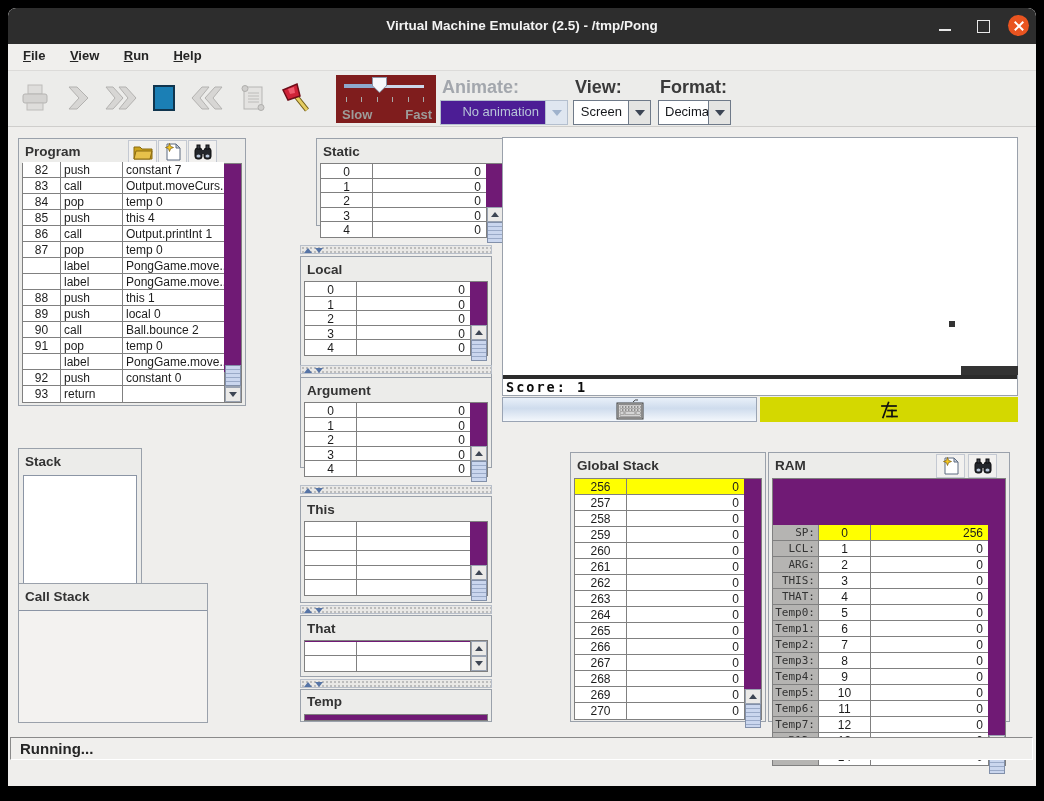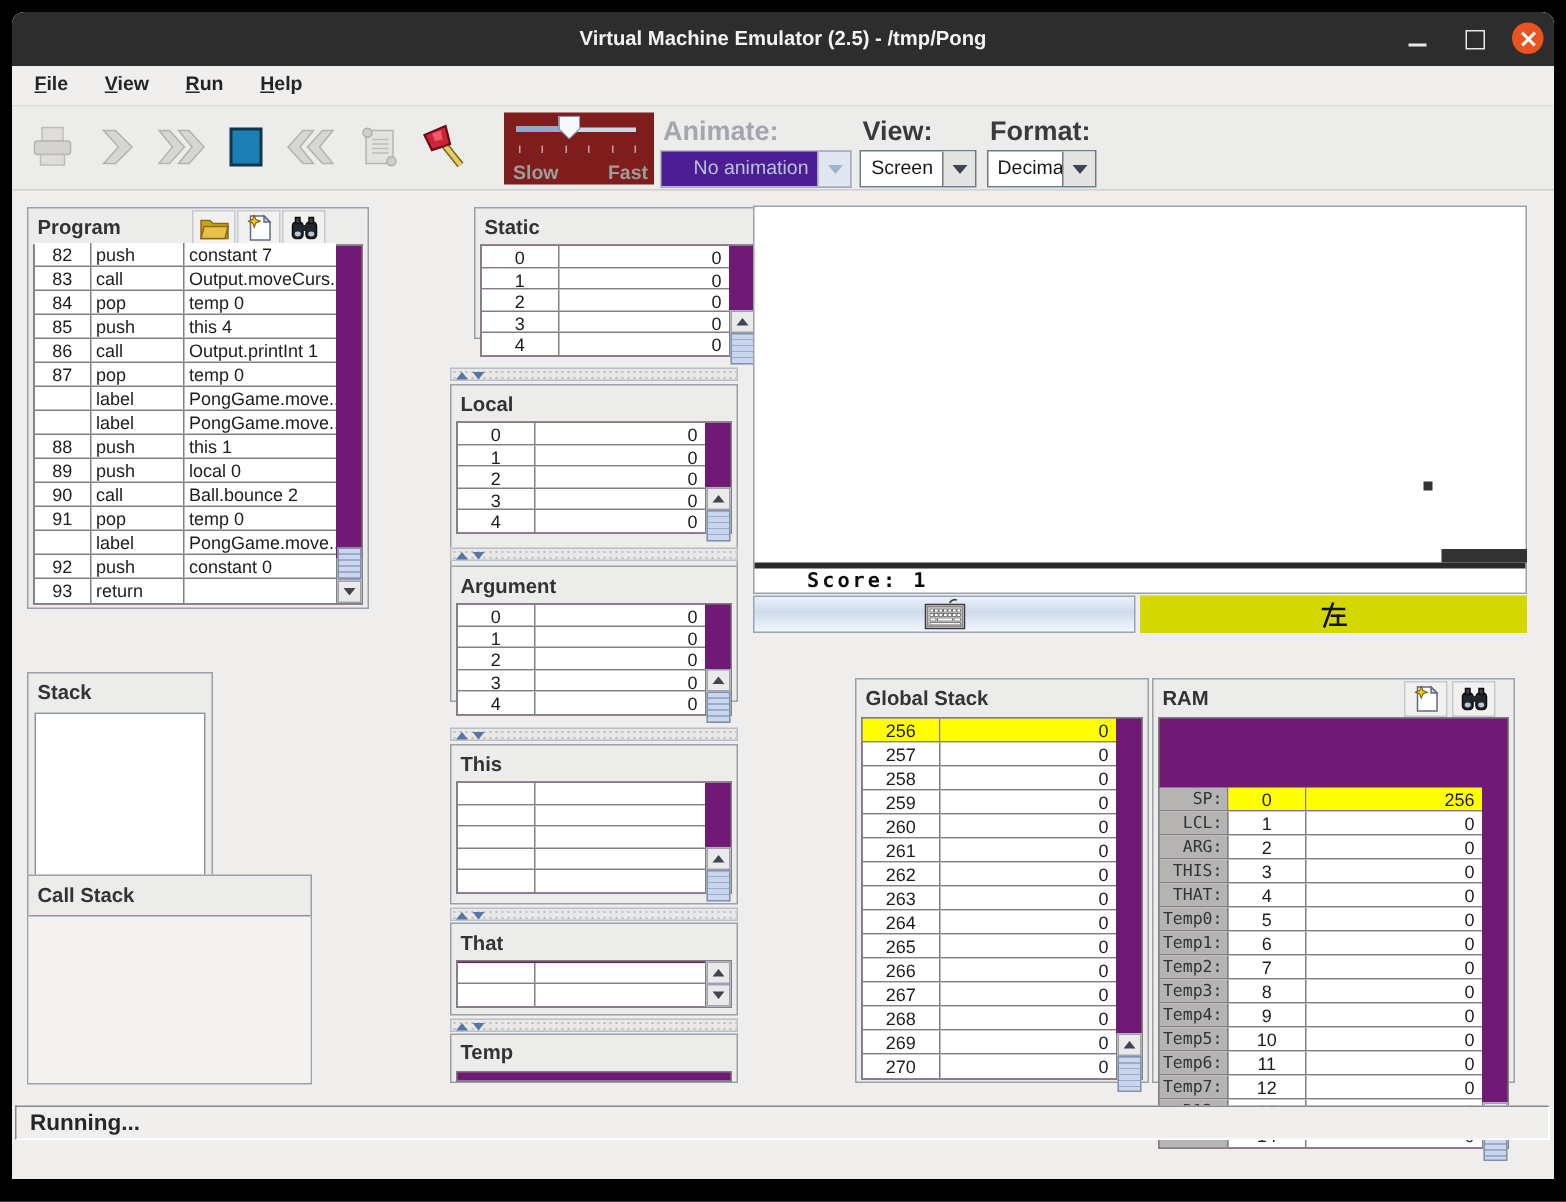--- a/index.html
+++ b/index.html
@@ -81,21 +81,21 @@
   .split{position:absolute;left:292px;width:192px;height:9px;background:#e9e8e6;border:1px solid #b8bfca;box-sizing:border-box;
     background-image:radial-gradient(circle,#bcbcbc 0.8px,transparent 0.9px);background-size:4px 4px;}
   .split .up{position:absolute;left:3px;top:1.5px;width:0;height:0;border-left:4px solid transparent;border-right:4px solid transparent;border-bottom:5px solid #5674a6;}
   .split .dn{position:absolute;left:14px;top:1.5px;width:0;height:0;border-left:4px solid transparent;border-right:4px solid transparent;border-top:5px solid #5674a6;}
   
   #screen{position:absolute;left:494px;top:129px;width:516px;height:259px;background:#fff;border:1px solid #9aa1ab;box-sizing:border-box;}
   #ball{position:absolute;background:#333;}
   #paddle{position:absolute;background:#333;}
   #wall{position:absolute;left:0;right:0;top:237px;height:4px;background:#2b2b2b;}
   #score{position:absolute;left:3px;top:241px;font-family:"DejaVu Sans Mono",monospace;font-weight:bold;
-    font-size:13.5px;letter-spacing:2px;color:#0c0c0c;margin-left:32px;}
+    font-size:13.5px;letter-spacing:2px;color:#0c0c0c;}
   
   #kb-btn{position:absolute;left:494px;top:389px;width:255px;height:25px;border:1px solid #9aa4b4;box-sizing:border-box;
     background:linear-gradient(#e9f0f9,#cfdced 45%,#f3f7fc);display:flex;align-items:center;justify-content:center;}
   #key-display{position:absolute;left:752px;top:389px;width:258px;height:25px;background:#d4d800;
     display:flex;align-items:center;justify-content:center;}
   .sr-only{position:absolute;width:1px;height:1px;overflow:hidden;clip:rect(0 0 0 0);}
   
   .box-inset{position:absolute;left:4px;right:4px;bottom:4px;border:1px solid #8b95a5;background:#fff;}
   .box-inset.gray{background:#f3f2f0;}
   

